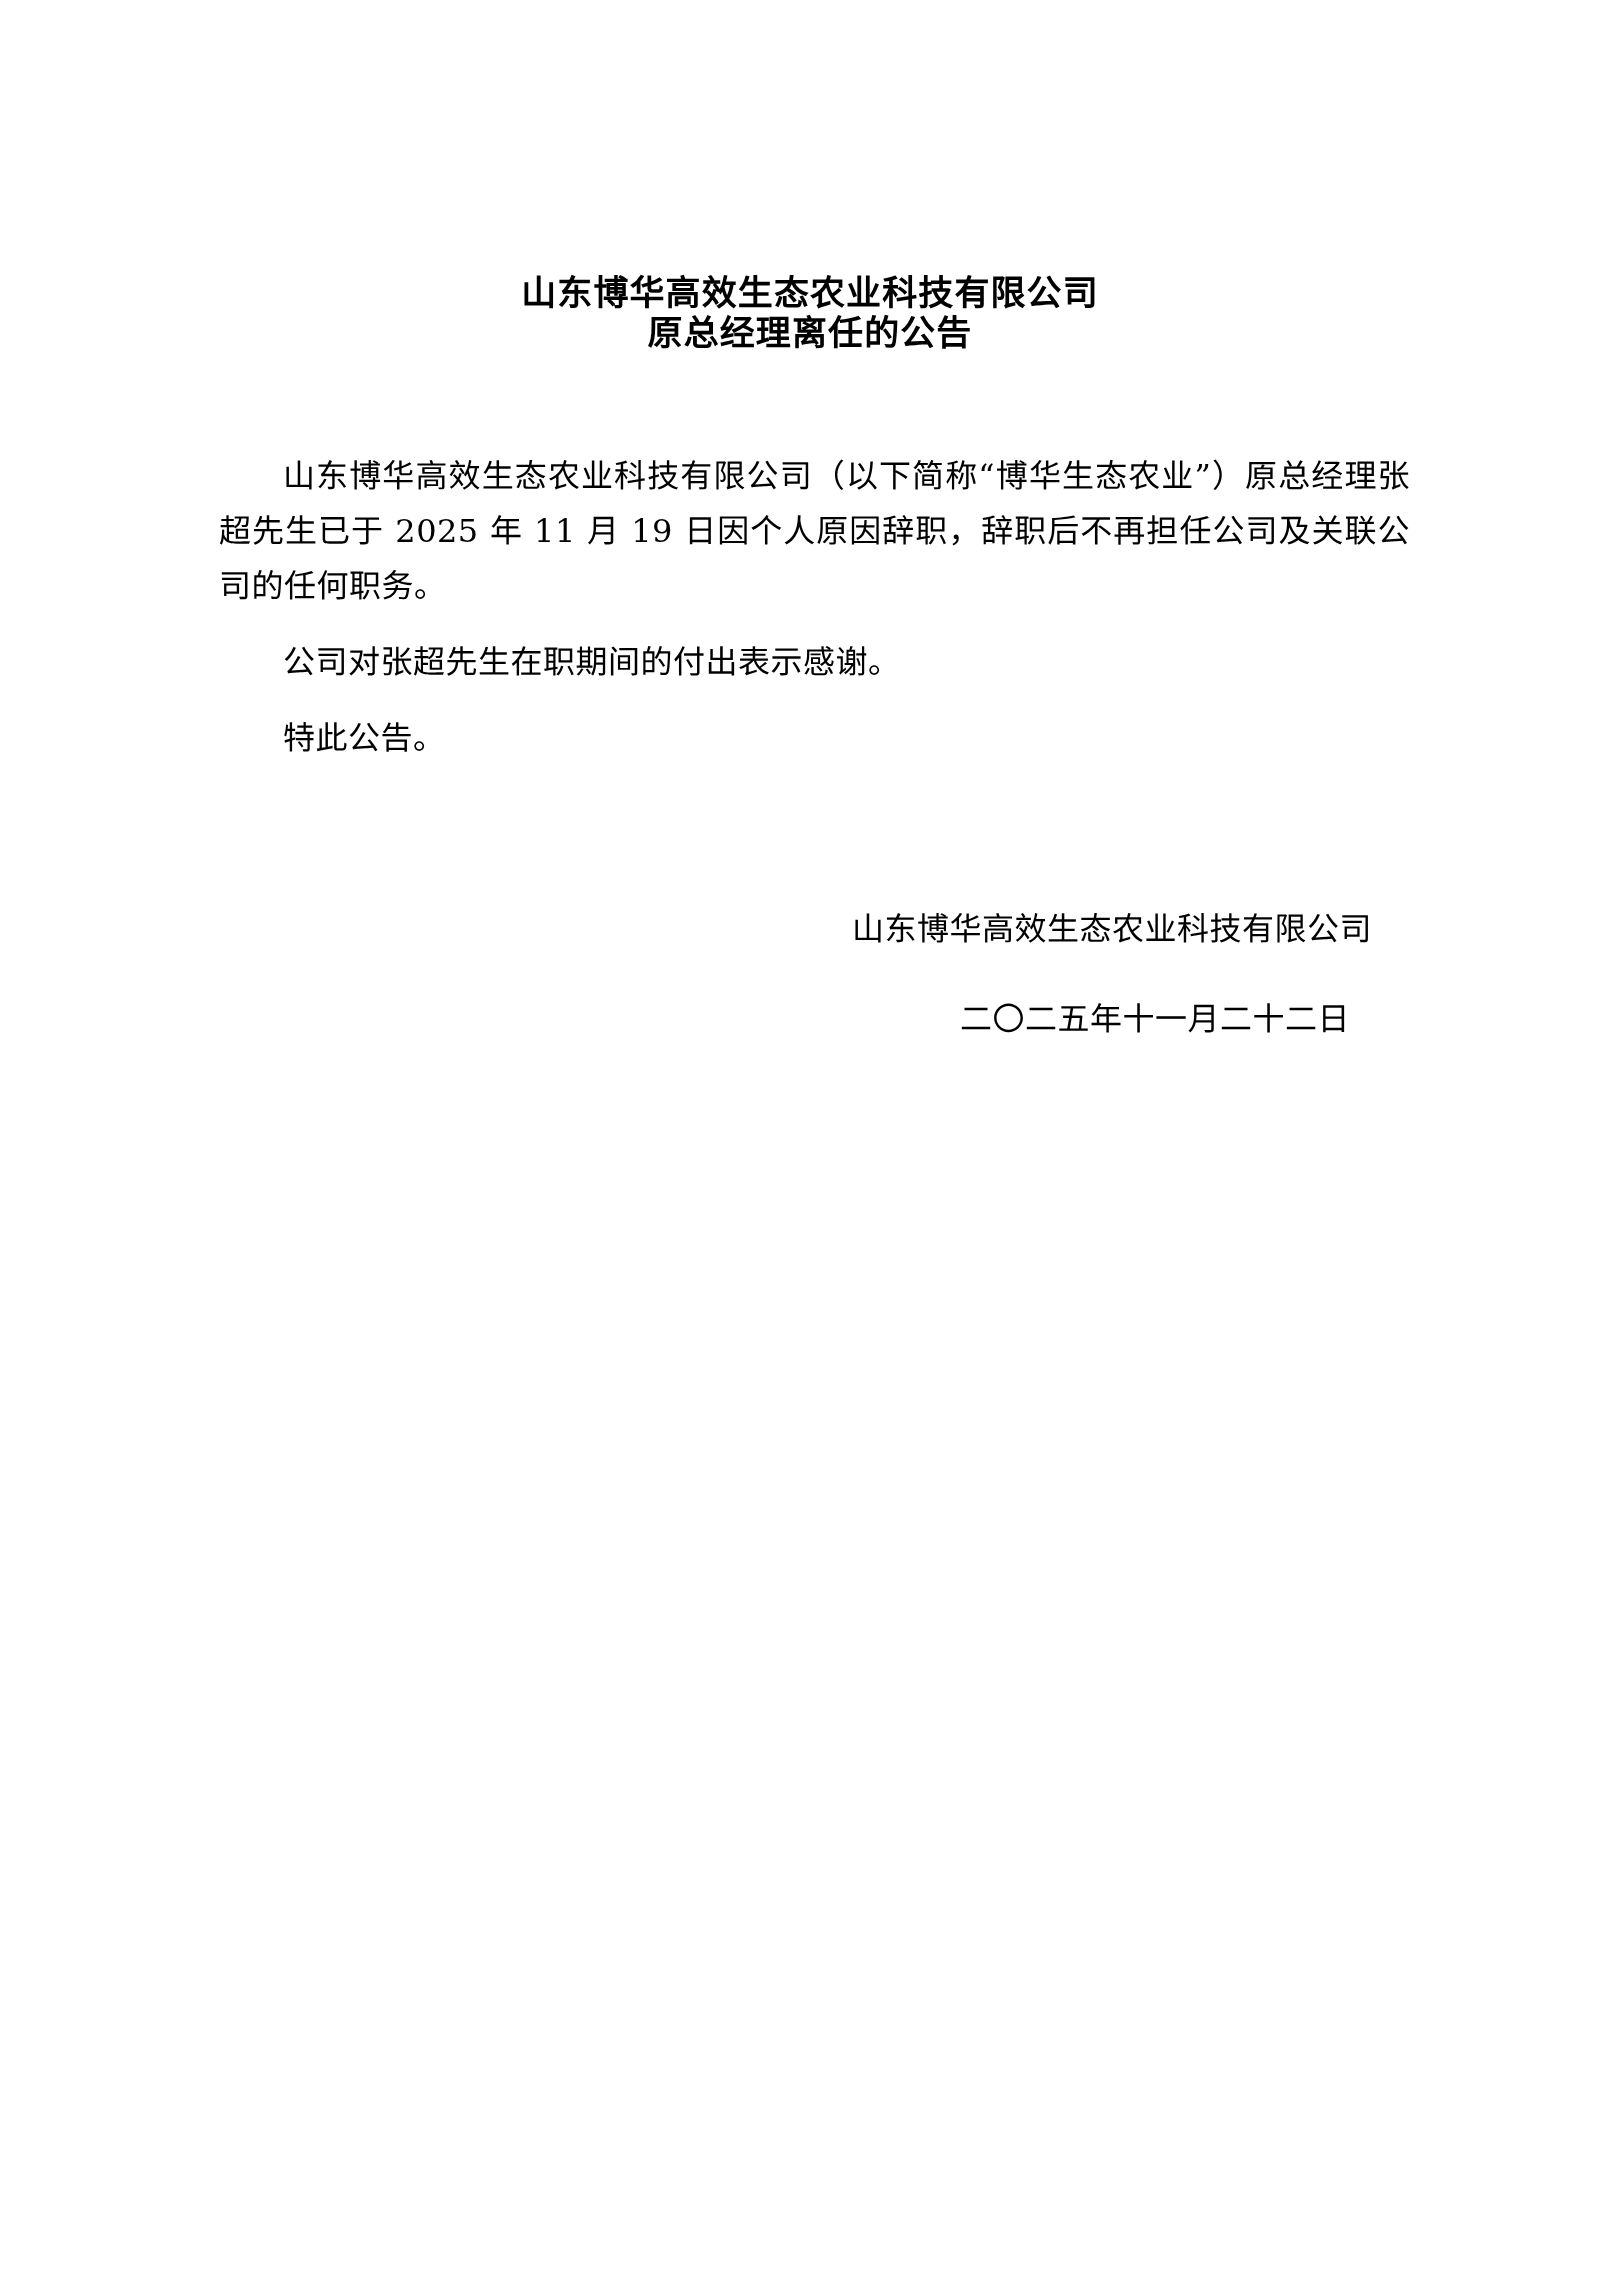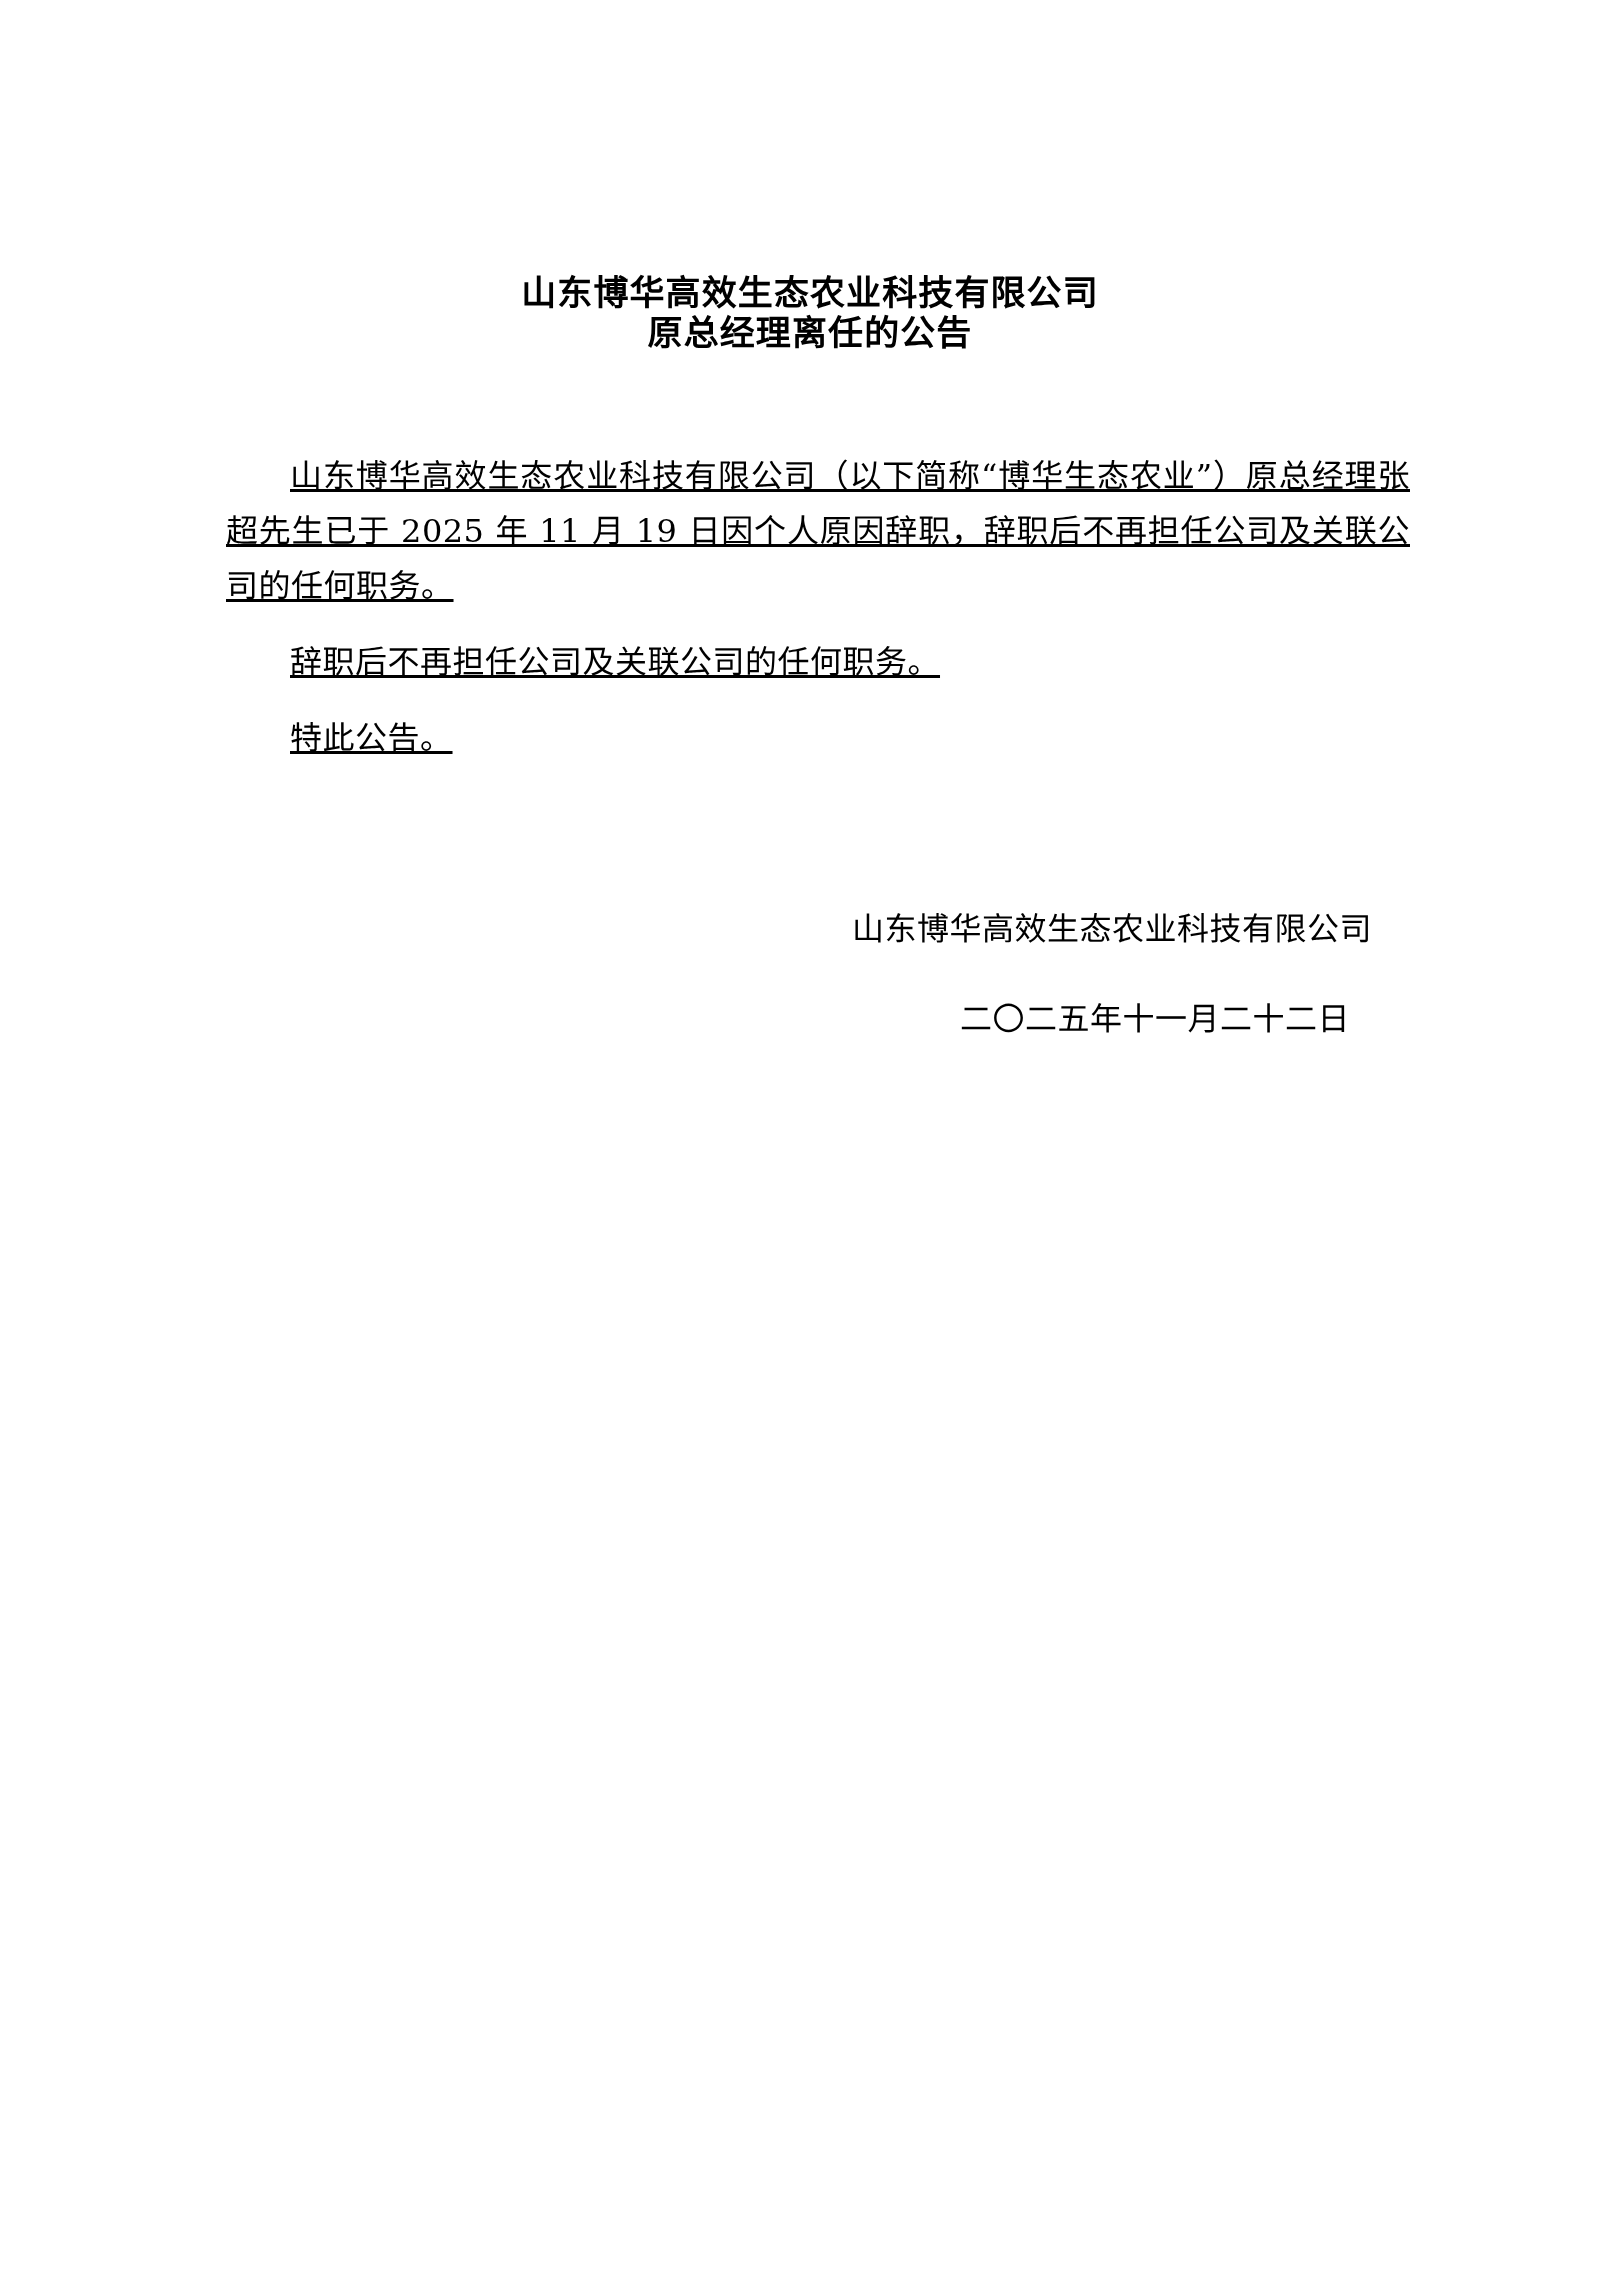--- a/index.html
+++ b/index.html
@@ -41,23 +41,22 @@
     display: block;
   }
   .body-block {
     margin-top: 95px;
     font-size: 32px;
     line-height: 55px;
     letter-spacing: 0.5px;
     text-align: justify;
   }
   .para {
-    margin: 0 0 0 16px;
+    margin: 0 0 0 9px;
     text-indent: 2em;
-    text-decoration: underline;
   }
   .para + .para {
     margin-top: 21px;
   }
   .signature {
     margin-top: 136px;
     font-size: 32px;
     line-height: 55px;
     letter-spacing: 0.5px;
     text-align: right;
@@ -78,21 +77,21 @@
 <div class="page">
   <div class="content">
 
     <h1 class="doc-title">
       <span class="line1">山东博华高效生态农业科技有限公司</span>
       <span class="line2">原总经理离任的公告</span>
     </h1>
 
     <div class="body-block">
       <p class="para">山东博华高效生态农业科技有限公司（以下简称“博华生态农业”）原总经理张超先生已于 2025 年 11 月 19 日因个人原因辞职，辞职后不再担任公司及关联公司的任何职务。</p>
-      <p class="para">辞职后不再担任公司及关联公司的任何职务。</p>
+      <p class="para">公司对张超先生在职期间的付出表示感谢。</p>
       <p class="para">特此公告。</p>
     </div>
 
     <div class="signature">
       <span class="sig-line">山东博华高效生态农业科技有限公司</span>
       <span class="sig-date">二〇二五年十一月二十二日</span>
     </div>
 
   </div>
 </div>

